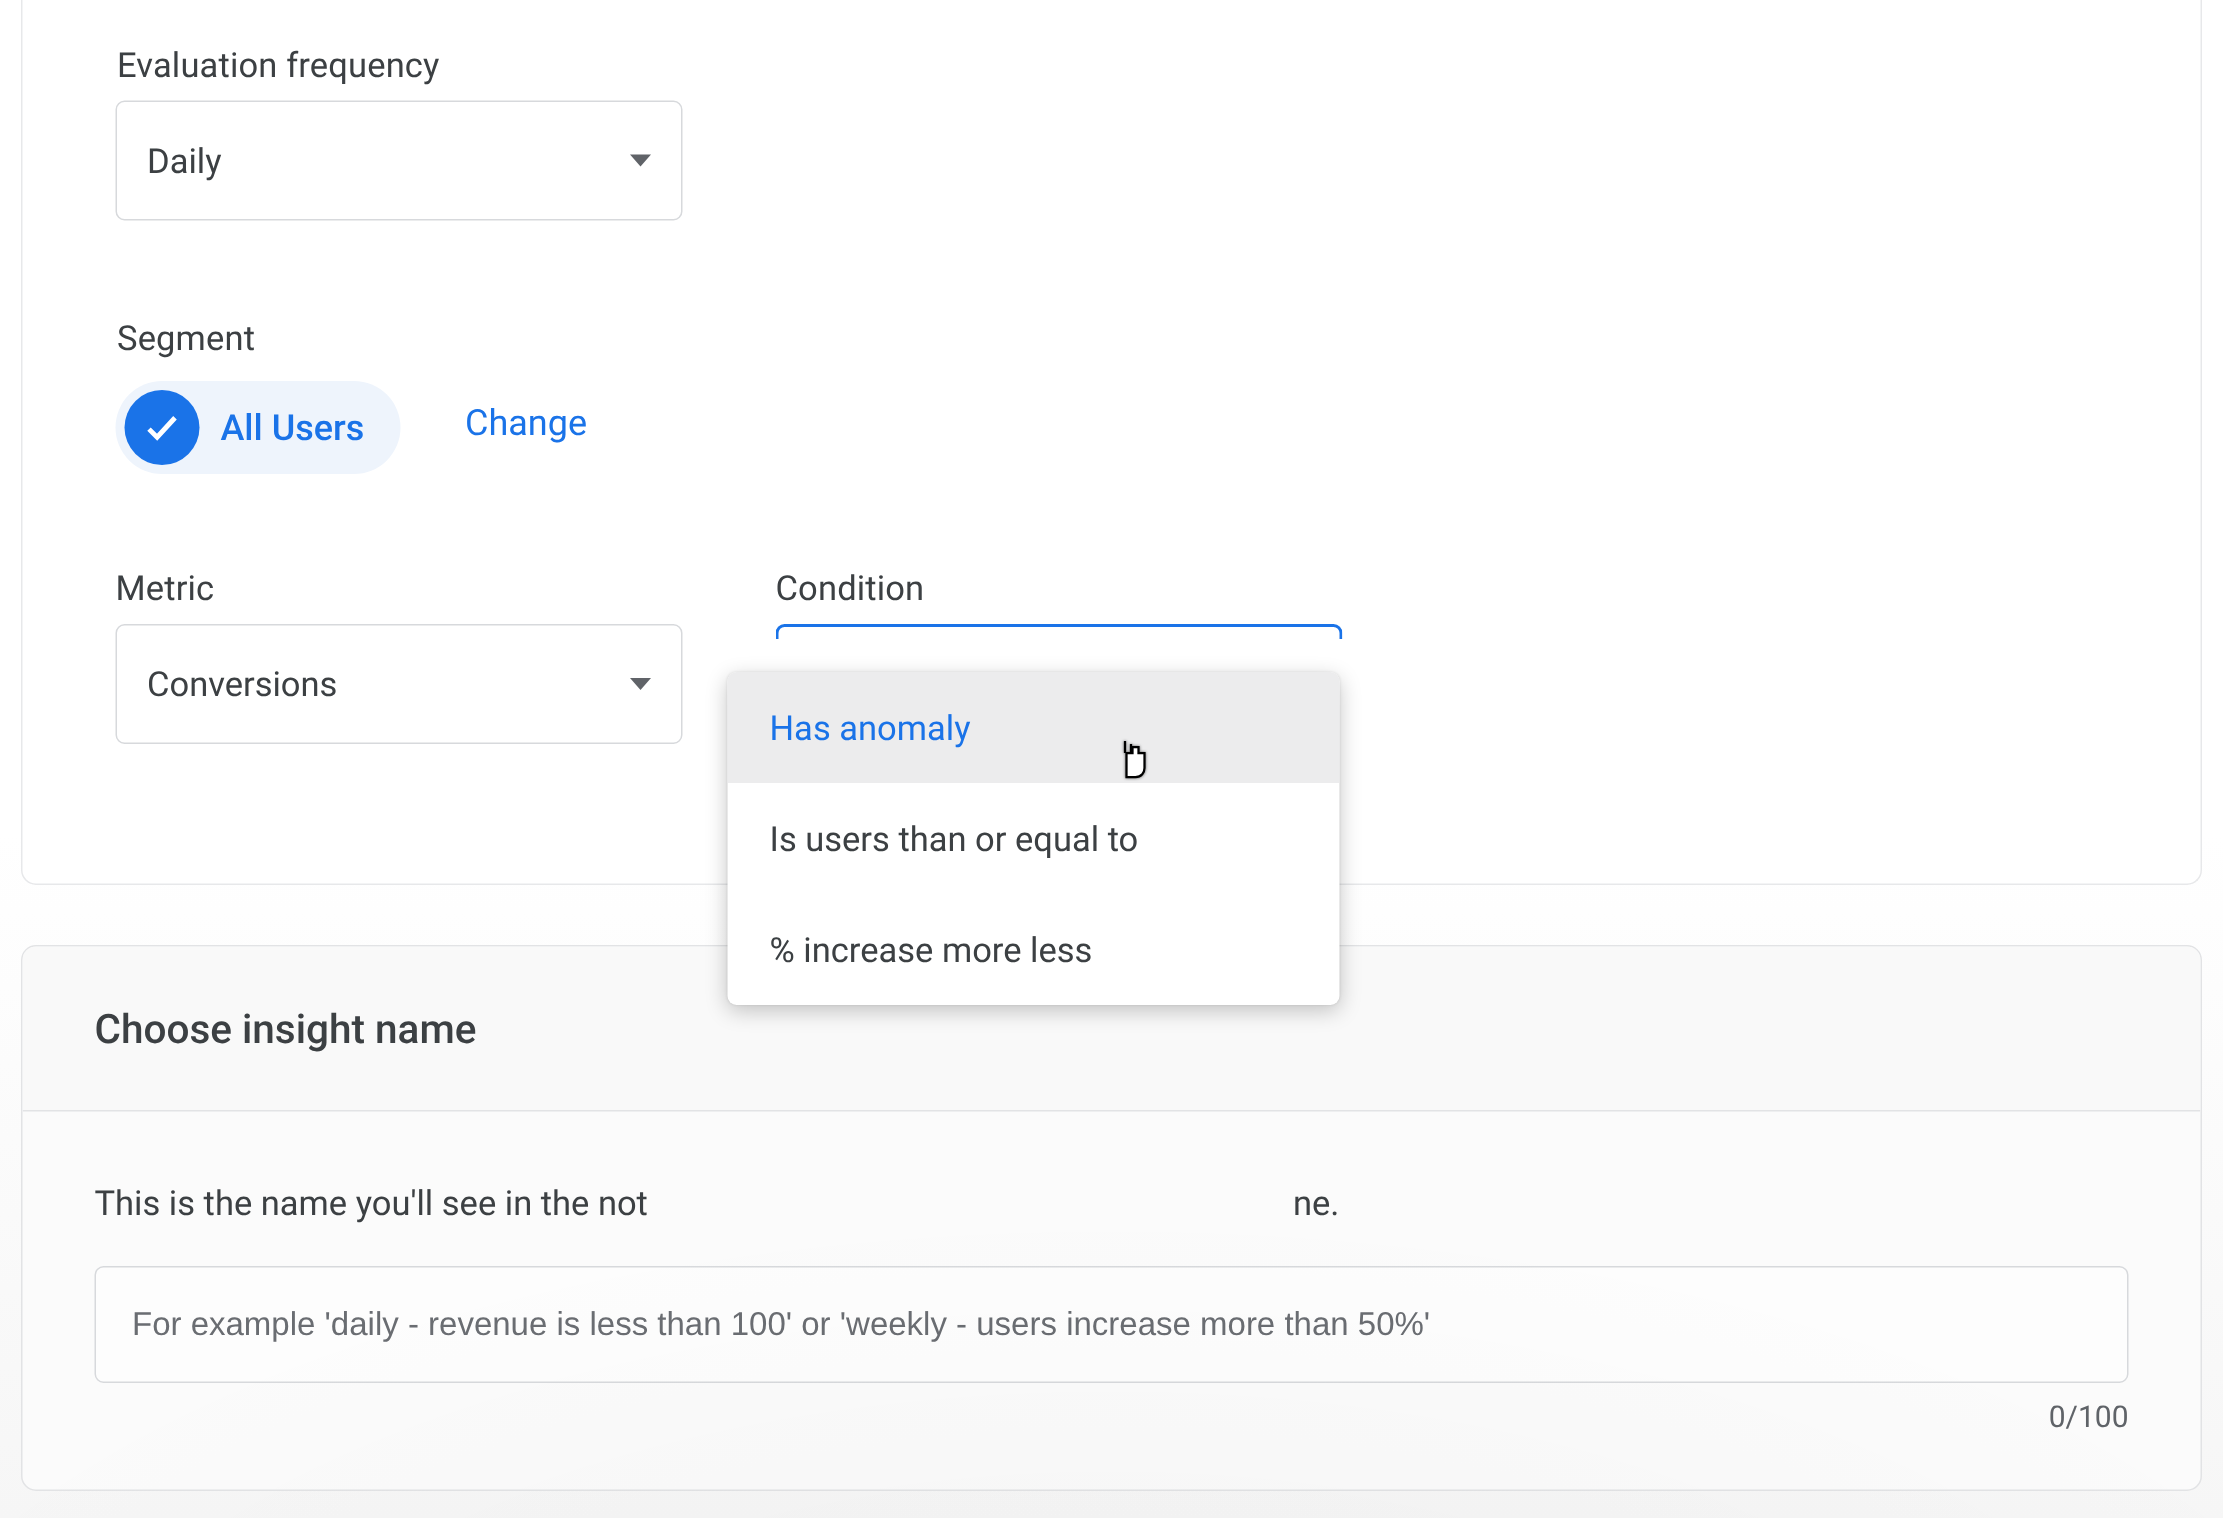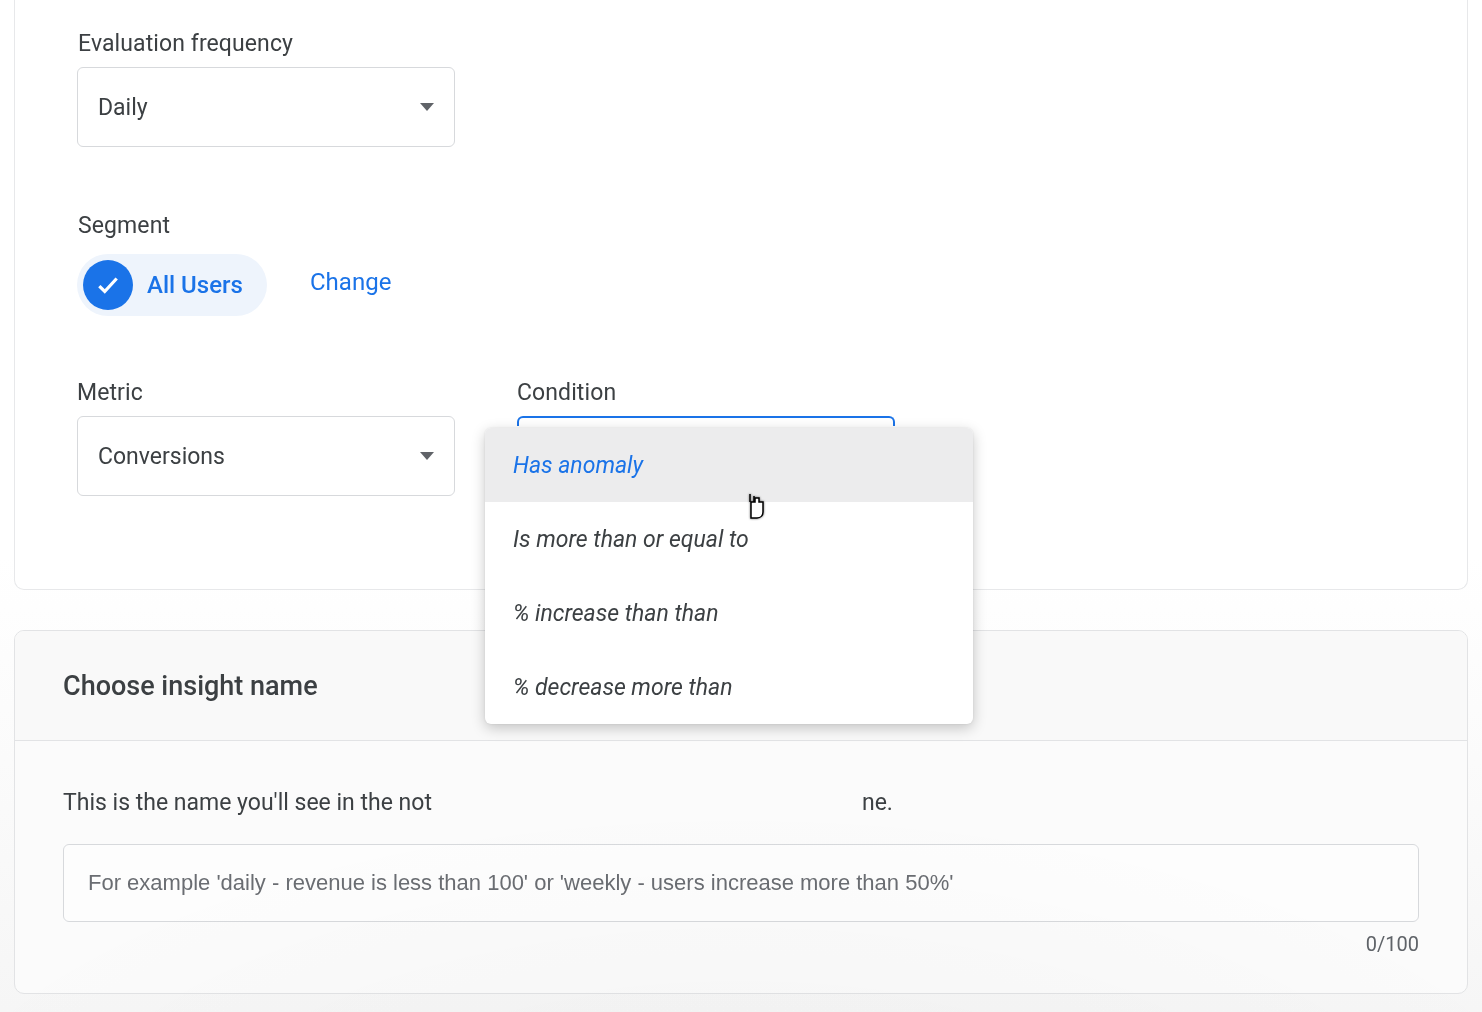--- a/index.html
+++ b/index.html
@@ -102,28 +102,27 @@
     left: 502px; top: 416px;
     width: 378px; height: 10px;
     background: #fff;
     border: 2px solid #1a73e8;
     border-bottom: none;
     border-radius: 6px 6px 0 0;
   }
   
   .menu {
     position: absolute;
-    left: 485px; top: 428px;
-    width: 488px;
+    left: 485px; top: 448px;
+    width: 408px;
     background: #fff;
     border-radius: 6px;
     box-shadow: 0 4px 14px rgba(0,0,0,0.22), 0 0 2px rgba(0,0,0,0.1);
     z-index: 50;
     overflow: hidden;
-    font-style: italic;
   }
   .menu-item {
     height: 74px;
     display: flex; align-items: center;
     padding: 0 28px;
     font-size: 23px;
     color: #3c4043;
     cursor: pointer;
   }
   .menu-item.selected { background: #ececed; color: #1a73e8; }
@@ -222,23 +221,22 @@
       <div class="desc-text">
         <span>This is the name you'll see in the not</span><span class="dot-gap"></span><span>ne.</span>
       </div>
       <input class="name-input" type="text" placeholder="For example 'daily - revenue is less than 100' or 'weekly - users increase more than 50%'" style="">
       <div class="counter">0/100</div>
     </div>
   </div>
 
   <div class="menu" id="condition-menu">
       <div class="menu-item selected">Has anomaly</div>
-      <div class="menu-item">Is more than or equal to</div>
-      <div class="menu-item">% increase than than</div>
-      <div class="menu-item">% decrease more than</div>
+      <div class="menu-item">Is users than or equal to</div>
+      <div class="menu-item">% increase more less</div>
     </div>
 
   <div class="cursor">
     <svg width="28" height="32" viewBox="0 0 28 32">
       <path d="M9 30 L9 14 L13 14 L13 10 L17 10 L17 14 L21 14 L21 24 C21 27 19 30 15 30 Z" fill="#fff" stroke="#000" stroke-width="1.5"></path>
       <path d="M8 14 L8 6" stroke="#000" stroke-width="1.5"></path>
       <path d="M12 14 L12 8" stroke="#000" stroke-width="1.5"></path>
     </svg>
   </div>
 

